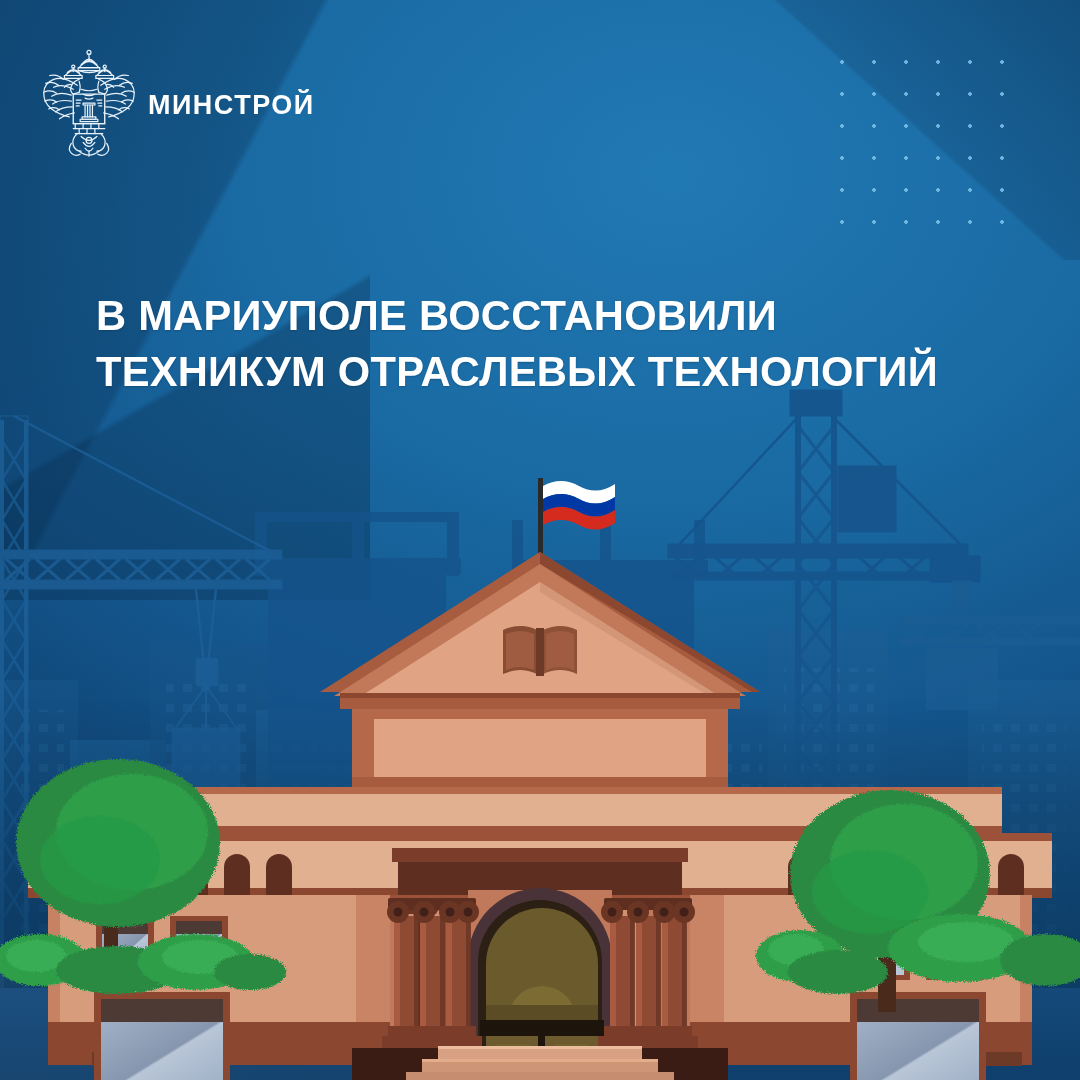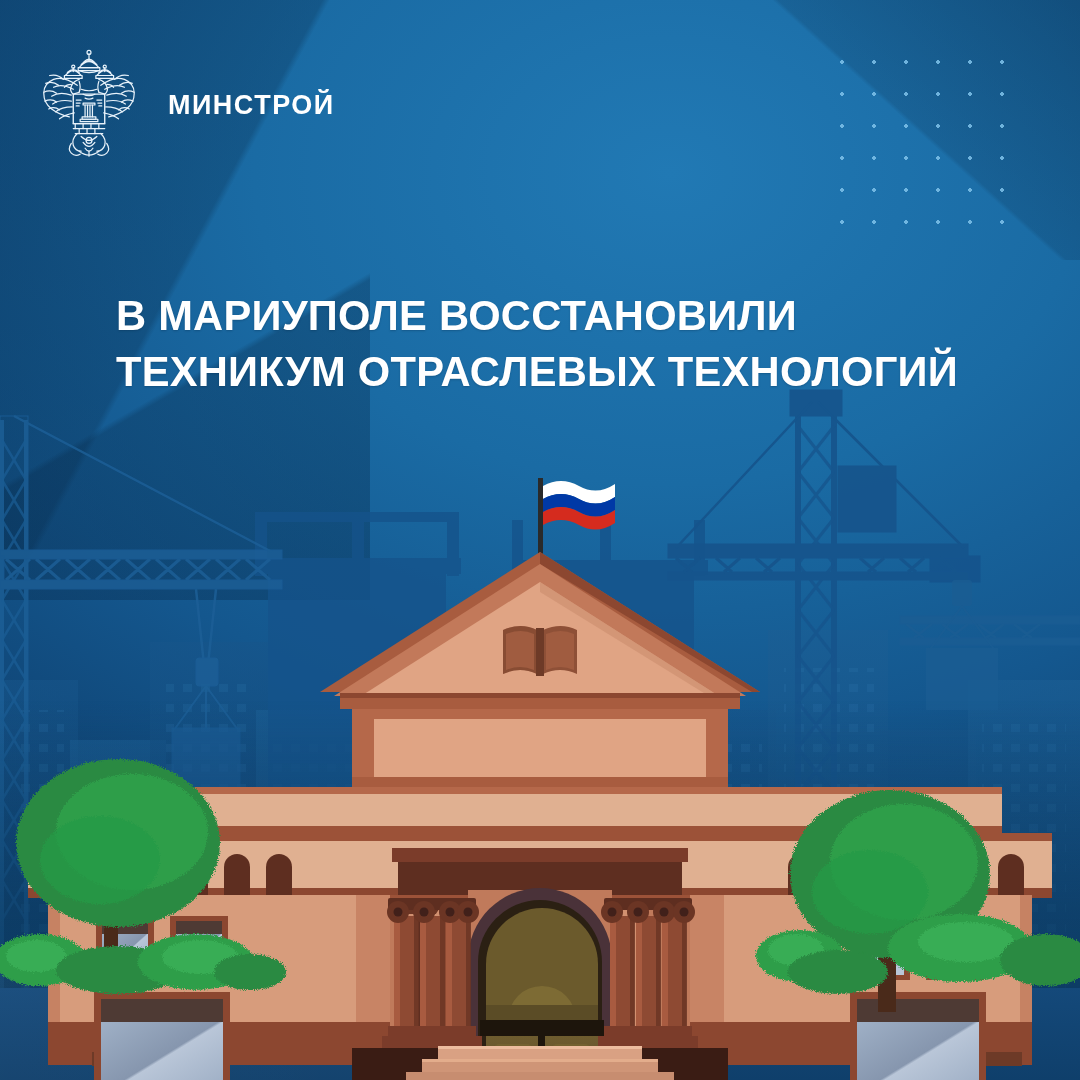--- a/index.html
+++ b/index.html
@@ -52,30 +52,30 @@
     background-size:32px 32px;
     background-position:4px 4px;
     opacity:.85;
   }
 
   
   .skyline{position:absolute;left:0;bottom:0;width:1080px;height:700px;}
   .skyline svg{display:block;width:100%;height:100%;}
 
   
-  .header{position:absolute;left:30px;top:46px;display:flex;align-items:center;gap:20px;}
+  .header{position:absolute;left:30px;top:46px;display:flex;align-items:center;}
   .emblem{width:118px;height:118px;flex:0 0 118px;}
   .brand{line-height:1.04;}
   .brand-line{
     color:#ffffff;font-weight:700;font-size:27px;letter-spacing:.055em;
     text-transform:uppercase;white-space:nowrap;
   }
 
   
-  .title-block{position:absolute;left:96px;top:288px;width:920px;margin-left:20px;}
+  .title-block{position:absolute;left:96px;top:288px;width:920px;}
   .title-line{
     color:#ffffff;
     font-weight:700;
     font-size:43px;
     line-height:1.30;
     letter-spacing:.005em;
     text-transform:uppercase;
     white-space:nowrap;
     transform:scaleX(.97);
     transform-origin:left center;

